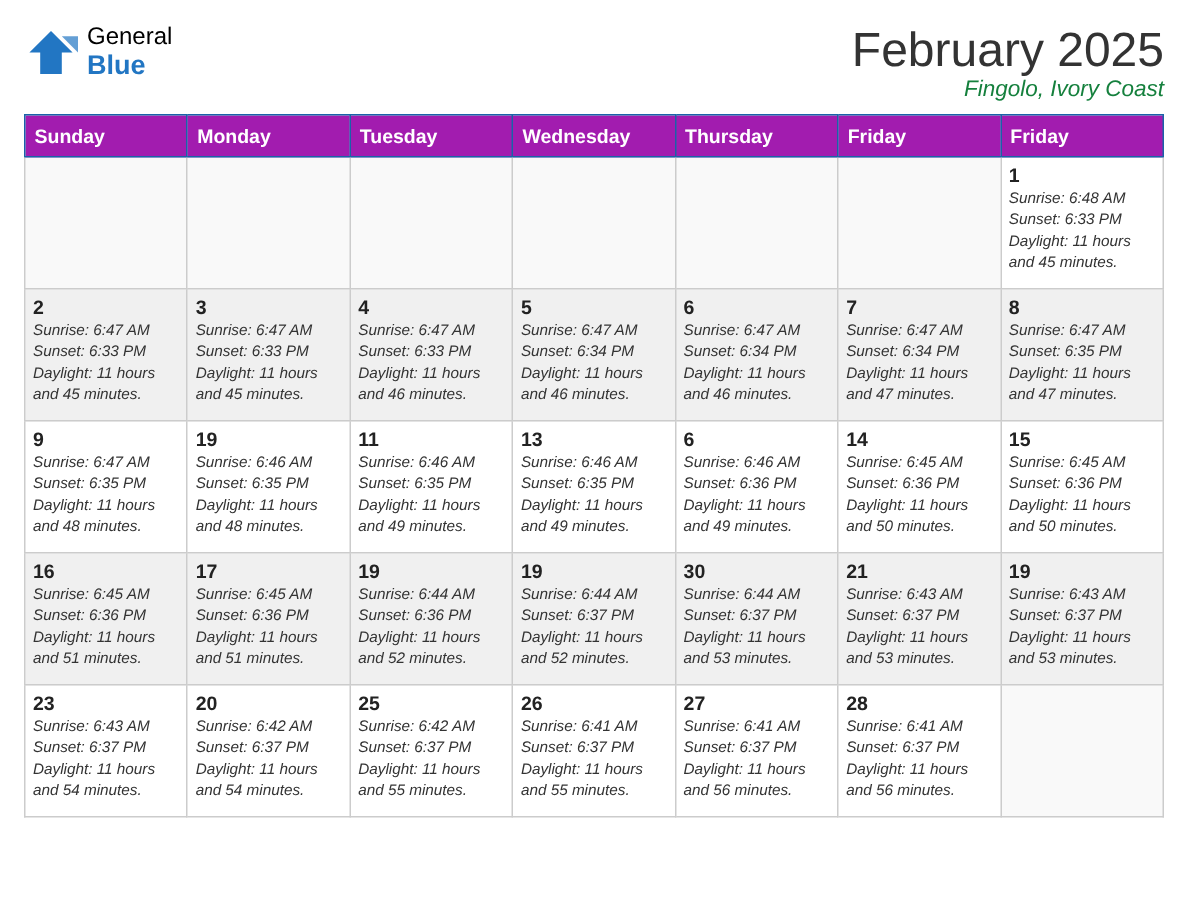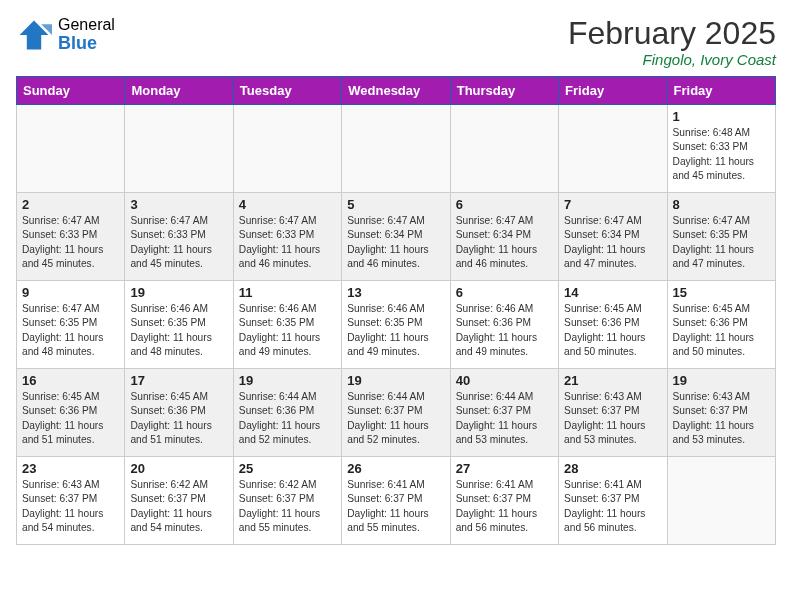--- a/index.html
+++ b/index.html
@@ -75,20 +75,21 @@
     .day-number {
       font-size: 13px;
       font-weight: bold;
       margin-bottom: 2px;
       color: #222;
     }
     .day-info {
       font-size: 10.2px;
       color: #333;
       line-height: 1.4;
+      font-style: italic;
     }
     .row-shaded td {
       background: #f0f0f0;
     }
   </style>
 </head>
 <body>
 
 <div class="header">
   <div class="logo">
@@ -260,21 +261,21 @@
 and 52 minutes.</div>
         </td>
         <td>
           <div class="day-number">19</div>
           <div class="day-info" style="white-space: pre-line;">Sunrise: 6:44 AM
 Sunset: 6:37 PM
 Daylight: 11 hours
 and 52 minutes.</div>
         </td>
         <td>
-          <div class="day-number">40</div>
+          <div class="day-number">30</div>
           <div class="day-info" style="white-space: pre-line;">Sunrise: 6:44 AM
 Sunset: 6:37 PM
 Daylight: 11 hours
 and 53 minutes.</div>
         </td>
         <td>
           <div class="day-number">21</div>
           <div class="day-info" style="white-space: pre-line;">Sunrise: 6:43 AM
 Sunset: 6:37 PM
 Daylight: 11 hours

